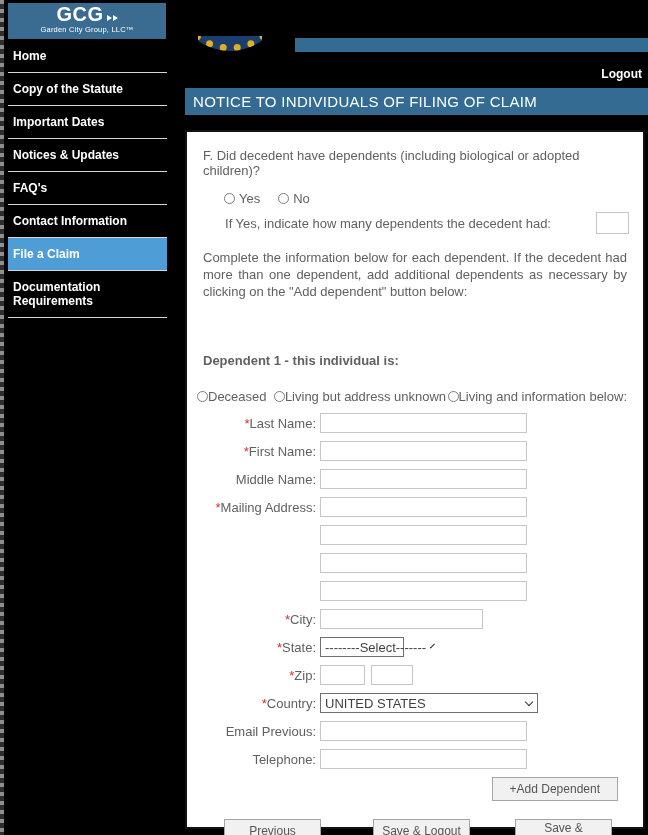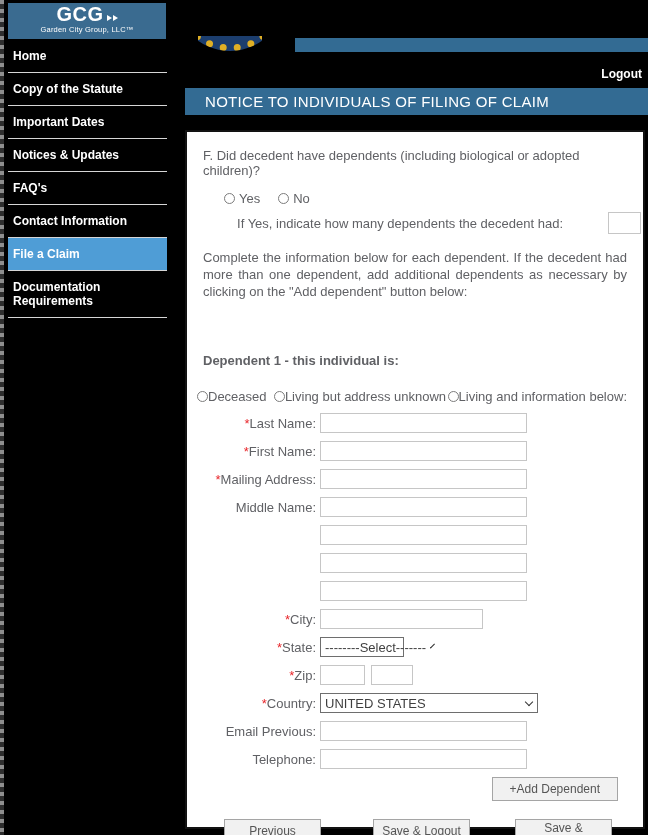--- a/index.html
+++ b/index.html
@@ -46,36 +46,36 @@
   }
 
   
   .top-strip { position:absolute; left:295px; top:38px; width:353px; height:14px; background:#336b93; }
   .logout { position:absolute; top:67px; right:6px; color:#fff; font-size:12px; font-weight:bold; cursor:pointer; }
 
   
   .title-bar {
     position:absolute; left:185px; top:88px; width:463px; height:27px;
     background:#336b93; color:#fff; font-size:15px; line-height:27px;
-    padding-left:20px; letter-spacing:0.3px; white-space:nowrap;
+    padding-left:8px; letter-spacing:0.3px; white-space:nowrap;
   }
 
   
   .panel {
     position:absolute; left:185px; top:130px; width:460px; height:699px;
     background:#fff; border:2px solid #121212; color:#606165;
     padding:16px 16px 0 16px; font-size:13px;
   }
 
   .q-bold { font-weight:normal; font-size:13px; }
   .yn-row { margin:13px 0 0 21px; height:14px; display:flex; align-items:center; gap:4px; }
   .yn-row .gap { width:10px; }
   .ifyes-row {
     margin:6px -14px 0 10px; height:24px;
-    display:flex; align-items:center; justify-content:flex-end;gap:45px;
+    display:flex; align-items:center; justify-content:center;gap:45px;
   }
   .count-input { width:33px; height:22px; border:1px solid #c6c6c6; padding:0 3px; font-size:13px; }
   .para { margin-top:14px; width:424px; text-align:justify; line-height:17px; }
   .dep-heading { margin-top:53px; font-weight:bold; }
   .status-row { margin:21px 0 0 -6px; height:14px; display:flex; align-items:center;justify-content:flex-end; }
   .status-row .lbl { white-space:nowrap; }
   .sp1 { width:14px; } .sp2 { width:3px; }
 
   .radio {
     width:11px; height:11px; min-width:11px; border:1px solid #7c7c7c; border-radius:50%;
@@ -180,26 +180,26 @@
       <div class="flabel"><span class="req">*</span><span>Last Name:</span></div>
       <input class="ti w-std" style="">
     </div>
 
     <div class="frow">
       <div class="flabel"><span class="req">*</span><span>First Name:</span></div>
       <input class="ti w-std" style="">
     </div>
 
     <div class="frow">
+      <div class="flabel"><span>Middle Name:</span></div>
+      <input class="ti w-std" style="">
+    </div>
+
+    <div class="frow">
       <div class="flabel"><span class="req">*</span><span>Mailing Address:</span></div>
-      <input class="ti w-std" style="">
-    </div>
-
-    <div class="frow">
-      <div class="flabel"><span>Middle Name:</span></div>
       <input class="ti w-std" style="">
     </div>
 
     <div class="frow">
       <div class="flabel"></div>
       <input class="ti w-std" style="">
     </div>
 
     <div class="frow">
       <div class="flabel"></div>

